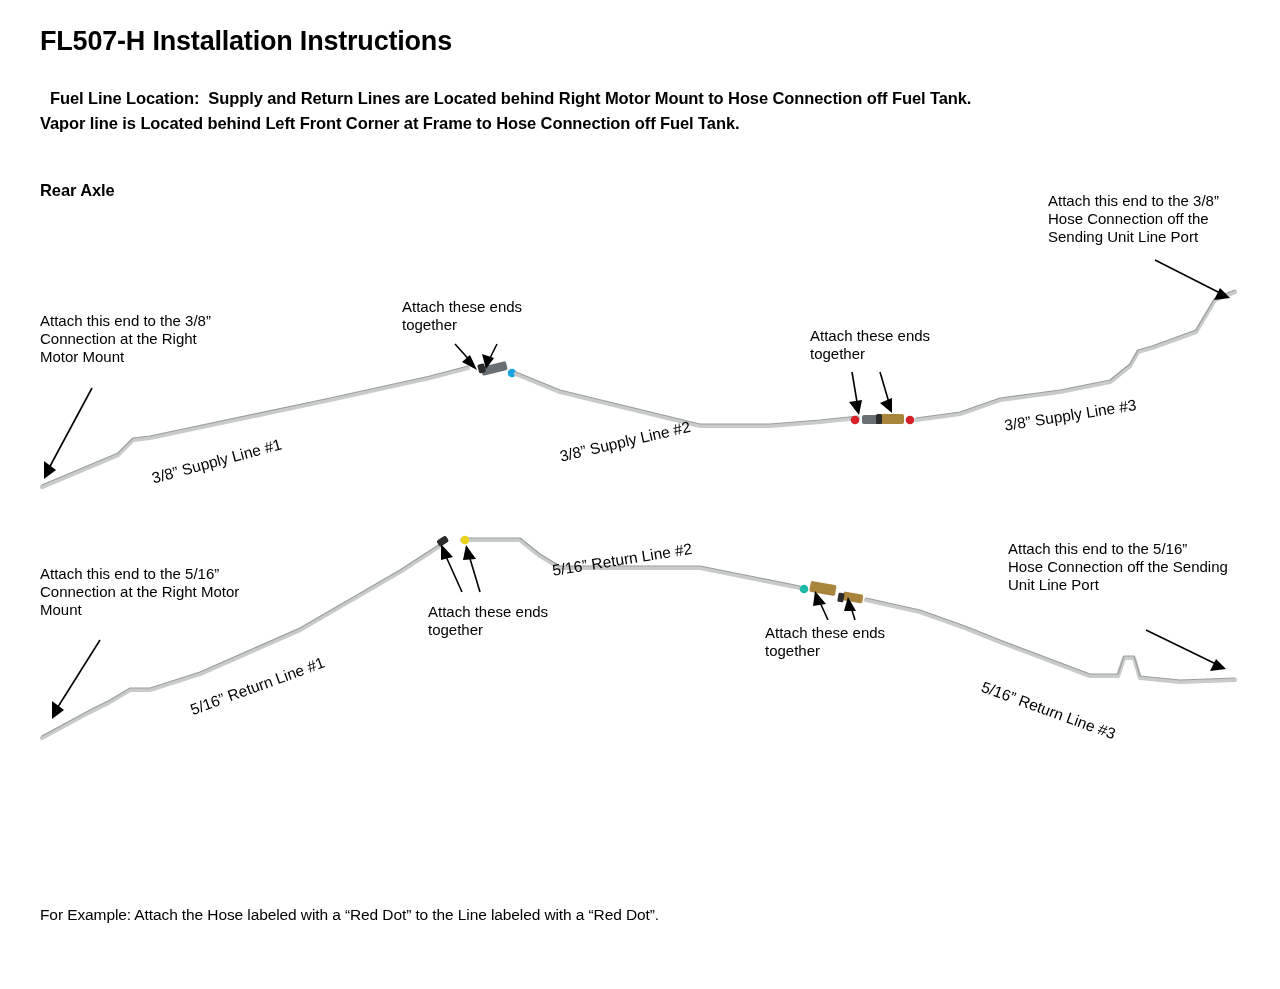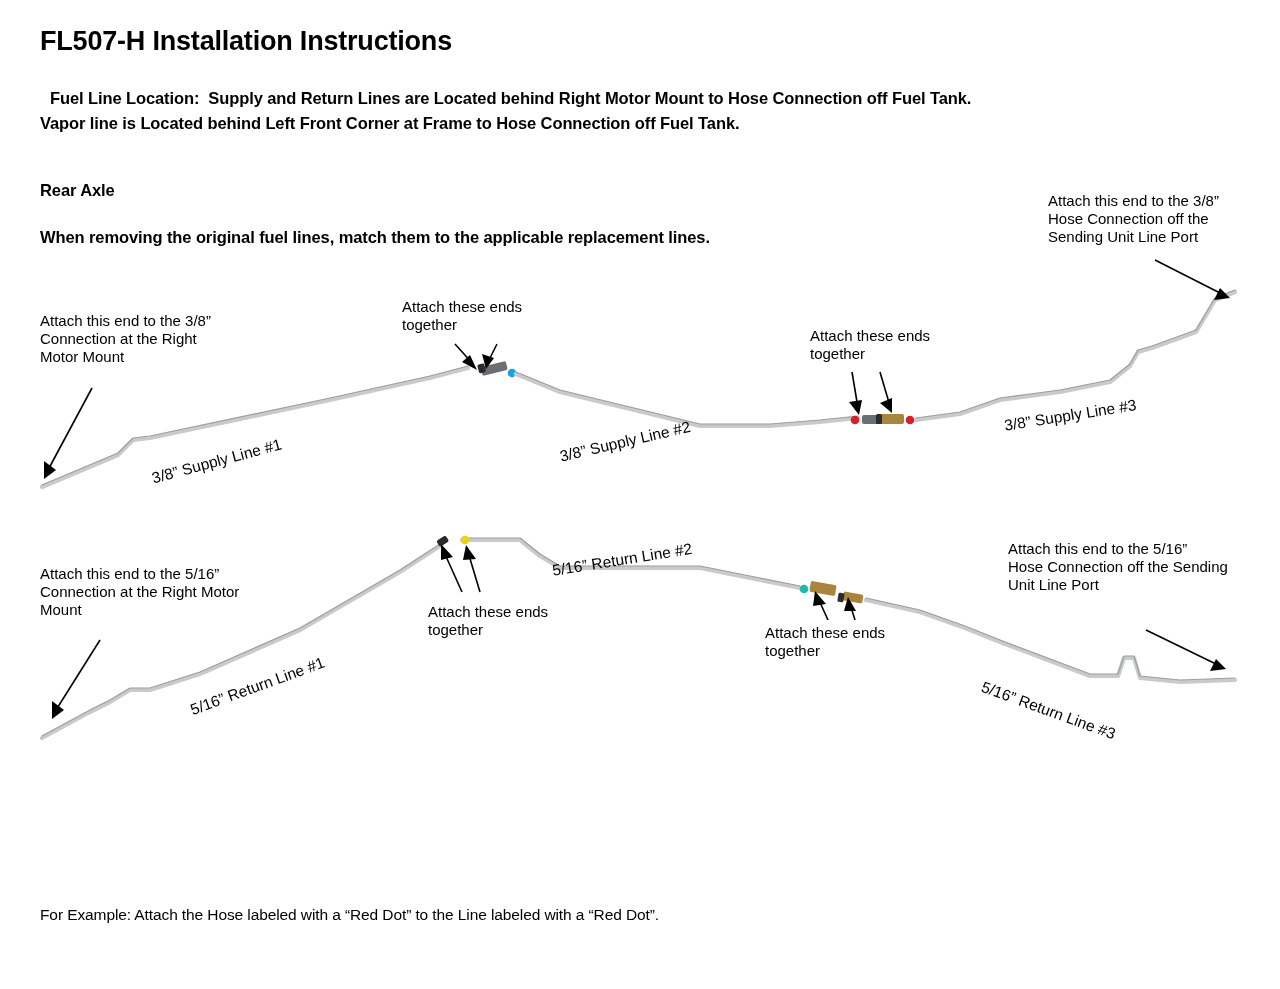--- a/index.html
+++ b/index.html
@@ -91,21 +91,20 @@
 <body>
 
 <div id="page">
 
   <div class="txt" id="page-title">FL507-H Installation Instructions</div>
 
   <div class="txt body-bold" id="loc-line-1">Fuel Line Location:  Supply and Return Lines are Located behind Right Motor Mount to Hose Connection off Fuel Tank.</div>
   <div class="txt body-bold" id="loc-line-2">Vapor line is Located behind Left Front Corner at Frame to Hose Connection off Fuel Tank.</div>
   <div class="txt body-bold" id="loc-line-4">Rear Axle</div>
 
-  <div class="txt body-bold" id="match-note">When removing the original fuel lines, match them to the applicable replacement lines.</div>
 
   <svg id="diagram-svg" viewBox="0 0 1280 989">
 
     <g>
       <path class="tube-core" d="M 42,487 L 118,455 L 133,440 L 150,438 L 330,400 L 430,378 L 468,368"></path>
       <path class="tube-shade" d="M 42,485 L 118,453 L 133,438 L 150,436 L 330,398 L 430,376 L 468,366"></path>
     </g>
     <g>
       <rect class="fitting-body" x="481" y="364" width="26" height="9" rx="2" transform="rotate(-14 494 368)"></rect>
       <rect class="fitting-dark" x="478" y="364" width="7" height="9" rx="1.5" transform="rotate(-14 481 368)"></rect>

